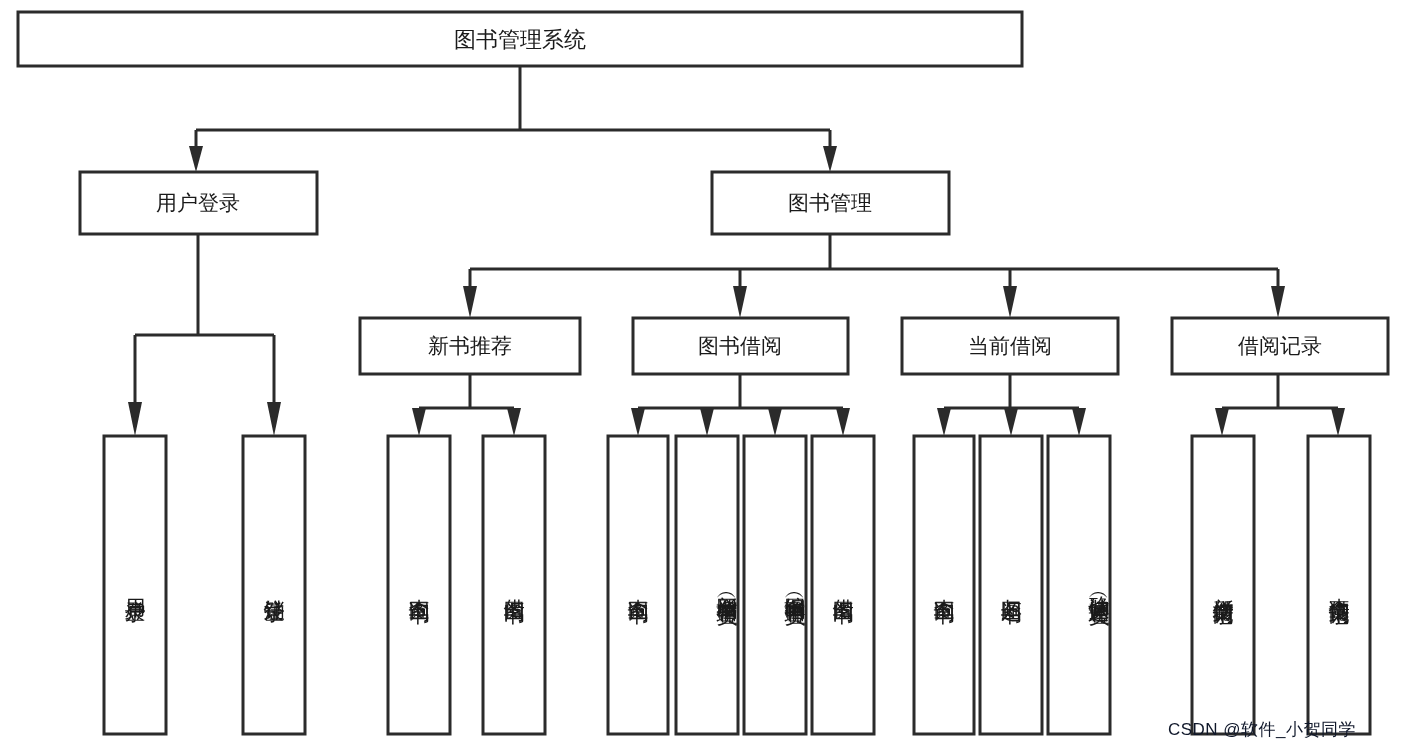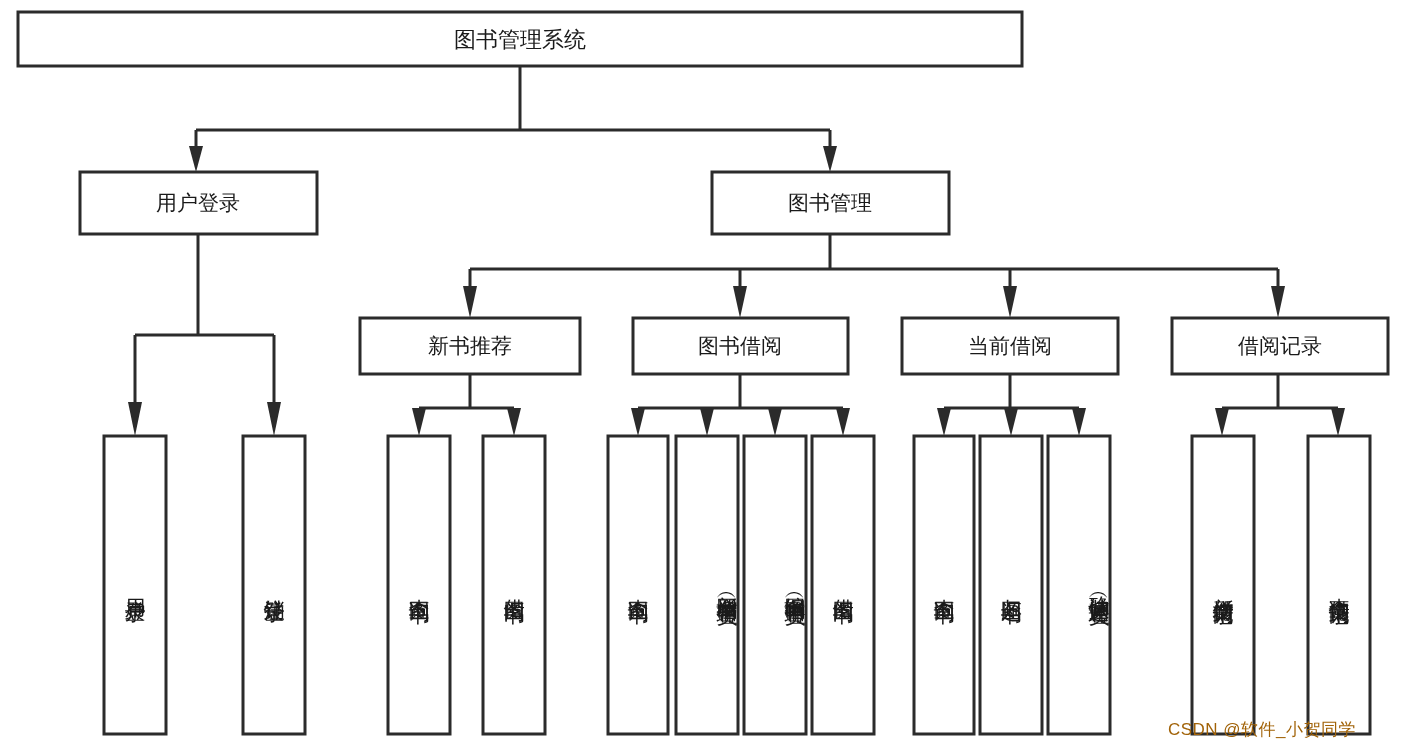--- a/index.html
+++ b/index.html
@@ -66,21 +66,21 @@
     justify-content: center;
     white-space: nowrap;
     pointer-events: none;
   }
   #watermark {
     position: absolute;
     right: 8px;
     bottom: 6px;
     font-family: "Liberation Sans", "DejaVu Sans", sans-serif;
     font-size: 17px;
-    color: #a16207;
+    color: #0f172a;
     letter-spacing: 0.5px;
     white-space: nowrap;
   }
 </style>
 </head>
 <body>
 
 <div id="diagram-root">
 
   <svg id="flow-svg" viewBox="0 0 1405 747">

